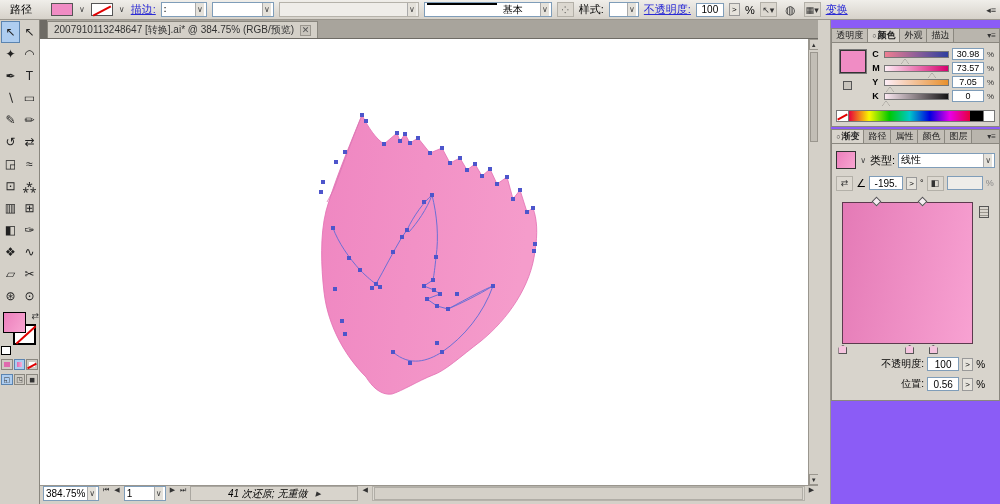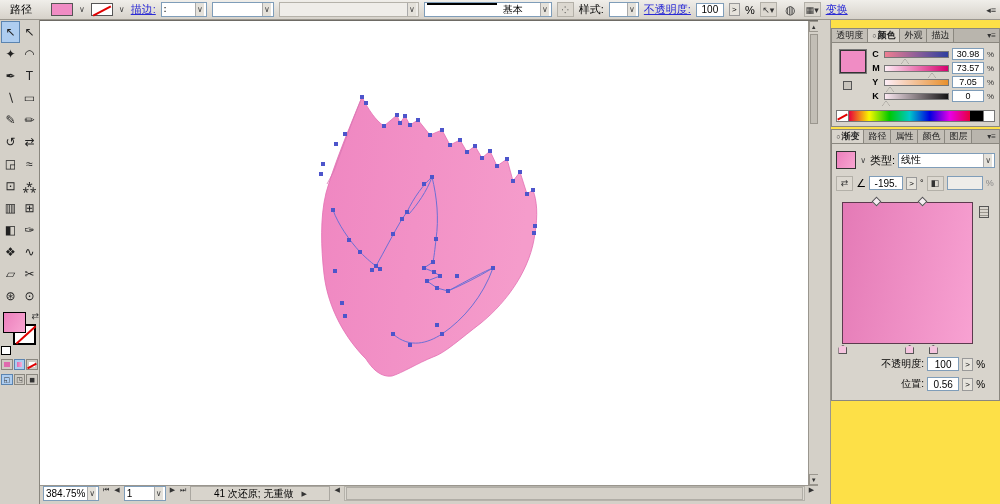--- a/index.html
+++ b/index.html
@@ -73,29 +73,29 @@
     border:1px solid #9a968e; display:flex; align-items:center; justify-content:center; }
   .v-thumb { width:8px; height:90px; background:#c2beb6; border:1px solid #9a968e; margin-top:2px; }
   .v-bottom { margin-top:auto; }
 
   
   .statusbar { height:19px; background:#d4d0c8; border-top:1px solid #9a968e;
     display:flex; align-items:flex-start; gap:3px; padding:0 3px; font-size:10px; }
   .status-combo { width:56px; height:15px; }
   .nav-btn { font-size:7px; color:#333; padding:0 1px; }
   .page-combo { width:42px; height:15px; }
-  .undo-box { width:140px; height:15px; border:1px solid #aaa7a0; background:#d8d4cc;
-    display:flex; align-items:center; justify-content:center; gap:8px; }
+  .undo-box { width:168px; height:15px; border:1px solid #aaa7a0; background:#d8d4cc;
+    display:flex; align-items:center; justify-content:center; gap:8px;font-style:italic; }
   .undo-play { font-size:7px; color:#333; }
   .hscroll { flex:1; height:15px; display:flex; align-items:center; background:#dcd9d2;
     border:1px solid #b5b2aa; }
   .h-thumb { flex:1; height:13px; background:#d4d0c8; border:1px solid #b0ada6; margin:0 1px; }
 
   
-  .dock { width:172px; background:#fde047; padding-top:8px; border-left:1px solid #9a968e;margin-left:12px; }
+  .dock { width:172px; background:#8b5cf6; padding-top:8px; border-left:1px solid #9a968e;margin-left:12px; }
   .panel { background:#d8d4cc; border:1px solid #8a877f; margin-bottom:2px; }
   .ptabs { display:flex; background:#b9b5ad; border-bottom:1px solid #8a877f; height:14px; font-size:9px; }
   .ptab { padding:1px 4px; border-right:1px solid #8a877f; background:#c3bfb7; color:#222;
     display:flex; align-items:center; gap:1px; white-space:nowrap; }
   .ptab.active { background:#d8d4cc; font-weight:bold; }
   .ptab .dot { font-size:7px; }
   .pmenu { margin-left:auto; padding:0 3px; font-size:8px; color:#333; display:flex; align-items:center; }
 
   
   .cp-body { position:relative; height:83px; padding:4px; }
@@ -237,20 +237,27 @@
           </span>
       </div>
       <div class="screen-row">
         <span class="screen-btn sel">◱</span>
         <span class="screen-btn">◳</span>
         <span class="screen-btn">◼</span>
       </div>
     </div>
 
     <div class="center">
+      <div class="tabstrip">
+        <div class="tab-corner"></div>
+        <div class="doc-tab">
+          <span>2007910113248647 [转换].ai* @ 384.75% (RGB/预览)</span>
+          <span class="doc-close">✕</span>
+        </div>
+      </div>
       <div class="canvas">
         <svg id="art" width="788" height="447" viewBox="0 0 788 447">
             <defs>
               <linearGradient id="pg" x1="0" y1="0" x2="1" y2="0.2">
                 <stop offset="0" stop-color="#ef86c1"></stop>
                 <stop offset="1" stop-color="#f59ccb"></stop>
               </linearGradient>
             </defs>
             <path d="M322,76 C328,88 336,100 344,105 L357,94 L360,102 L365,95 L370,104 L378,99 L390,114 L402,109 L410,124 L420,119 L427,131 L435,125 L442,137 L450,130 L457,145 L467,138 L473,160 L480,151 L487,173 L493,169 C497,180 498,194 495,212 C491,247 468,280 441,302 C420,318 405,332 393,336 C378,342 362,352 352,355 C340,357 331,346 326,338 C306,318 288,288 284,253 C281,227 280,196 286,172 C293,147 307,112 322,76 Z" fill="url(#pg)" stroke="#e26fb2" stroke-width="0.8"></path>
             <path d="M322,76 C314,96 303,125 294,150 L287,163" fill="none" stroke="#d977b4" stroke-width="0.8"></path>

